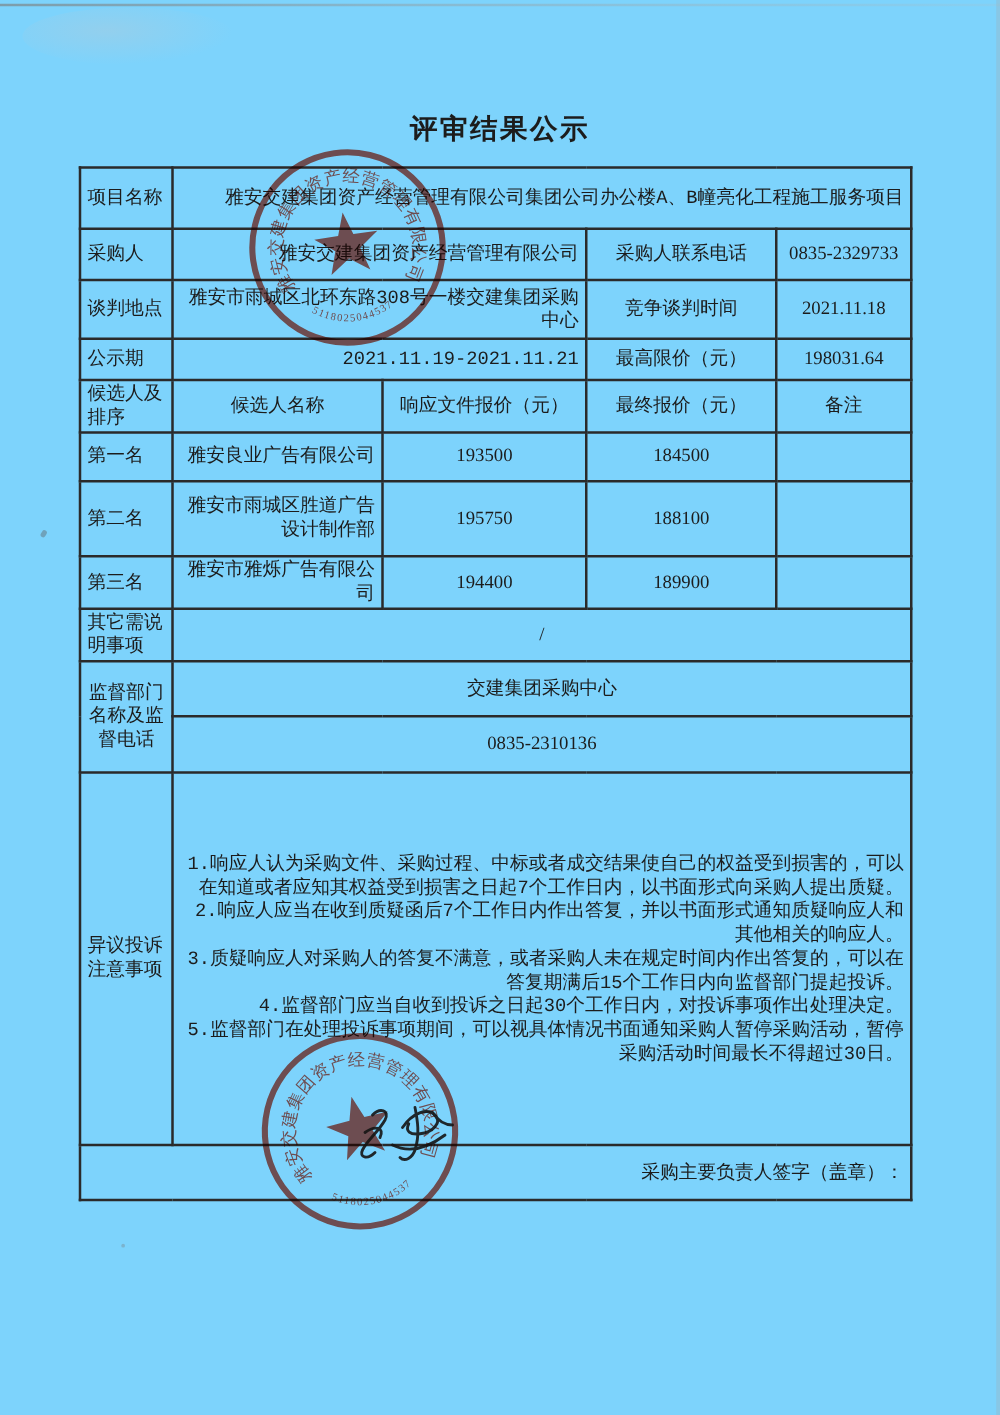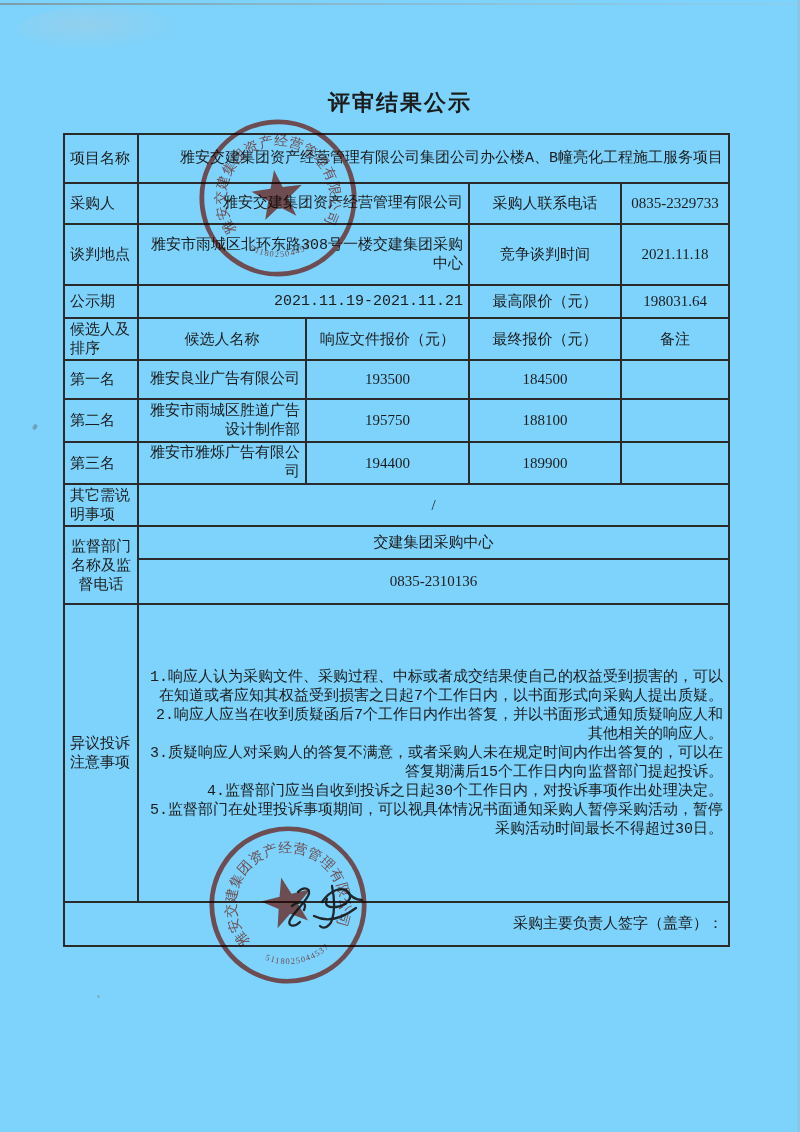--- a/index.html
+++ b/index.html
@@ -47,21 +47,21 @@
       <tr style="height:49px">
         <td class="lbl">项目名称</td>
         <td class="left" colspan="4">雅安交建集团资产经营管理有限公司集团公司办公楼A、B幢亮化工程施工服务项目</td>
       </tr>
       <tr style="height:41px">
         <td class="lbl">采购人</td>
         <td class="left" colspan="2">雅安交建集团资产经营管理有限公司</td>
         <td class="ctr">采购人联系电话</td>
         <td class="ctr">0835-2329733</td>
       </tr>
-      <tr style="height:61px">
+      <tr style="height:47px">
         <td class="lbl">谈判地点</td>
         <td class="left" colspan="2">雅安市雨城区北环东路308号一楼交建集团采购中心</td>
         <td class="ctr">竞争谈判时间</td>
         <td class="ctr">2021.11.18</td>
       </tr>
       <tr style="height:33px">
         <td class="lbl">公示期</td>
         <td class="left" colspan="2">2021.11.19-2021.11.21</td>
         <td class="ctr">最高限价（元）</td>
         <td class="ctr">198031.64</td>
@@ -73,39 +73,39 @@
         <td class="ctr">最终报价（元）</td>
         <td class="ctr">备注</td>
       </tr>
       <tr style="height:39px">
         <td class="lbl">第一名</td>
         <td class="left">雅安良业广告有限公司</td>
         <td class="ctr">193500</td>
         <td class="ctr">184500</td>
         <td class="ctr"></td>
       </tr>
-      <tr style="height:43px">
+      <tr style="height:60px">
         <td class="lbl">第二名</td>
         <td class="left">雅安市雨城区胜道广告设计制作部</td>
         <td class="ctr">195750</td>
         <td class="ctr">188100</td>
         <td class="ctr"></td>
       </tr>
       <tr style="height:42px">
         <td class="lbl">第三名</td>
         <td class="left">雅安市雅烁广告有限公司</td>
         <td class="ctr">194400</td>
         <td class="ctr">189900</td>
         <td class="ctr"></td>
       </tr>
       <tr style="height:38px">
         <td class="lbl">其它需说明事项</td>
         <td class="ctr" colspan="4">/</td>
       </tr>
-      <tr style="height:33px">
+      <tr style="height:44px">
         <td class="lbl" rowspan="2" style="text-align:center;padding:1px 3px;">监督部门名称及监督电话</td>
         <td class="ctr" colspan="4">交建集团采购中心</td>
       </tr>
       <tr style="height:45px">
         <td class="ctr" colspan="4">0835-2310136</td>
       </tr>
       <tr style="height:298px">
         <td class="lbl">异议投诉注意事项</td>
         <td class="left obj" colspan="4">
           <div class="obj-items">

